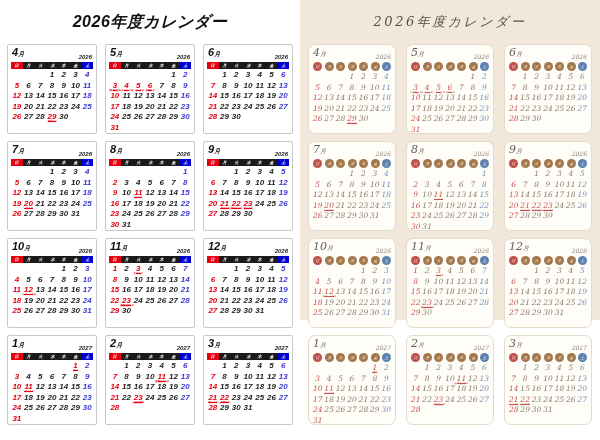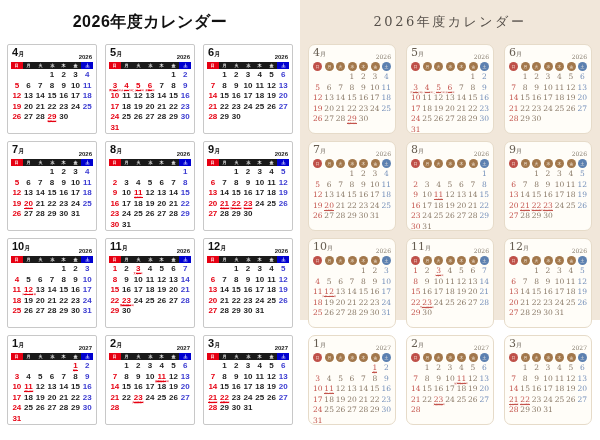--- a/index.html
+++ b/index.html
@@ -1,21 +1,21 @@
 <!DOCTYPE html>
 <html><head>
 <meta charset="utf-8">
 <style>
   html,body{margin:0;padding:0;}
   body{
     width:600px;height:440px;overflow:hidden;
     font-family:"Liberation Sans","DejaVu Sans",sans-serif;
     display:flex;
   }
-  .panel{width:300px;height:320px;box-sizing:border-box;flex:0 0 300px;}
+  .panel{width:300px;height:320px;box-sizing:border-box;flex:0 0 300px;font-style:italic;}
   .panel-left{background:#ffffff;}
   .panel-right{background:#f1e7da;}
 
   .title{height:44px;display:flex;align-items:center;justify-content:center;}
   .panel-left .title{font-size:16px;font-weight:bold;color:#111;letter-spacing:0.5px;}
   .panel-right .title{font-size:13px;color:#56504a;letter-spacing:2.5px;font-family:"DejaVu Serif",serif;}
 
   .grid{
     display:grid;
     grid-template-columns:repeat(3,90px);

